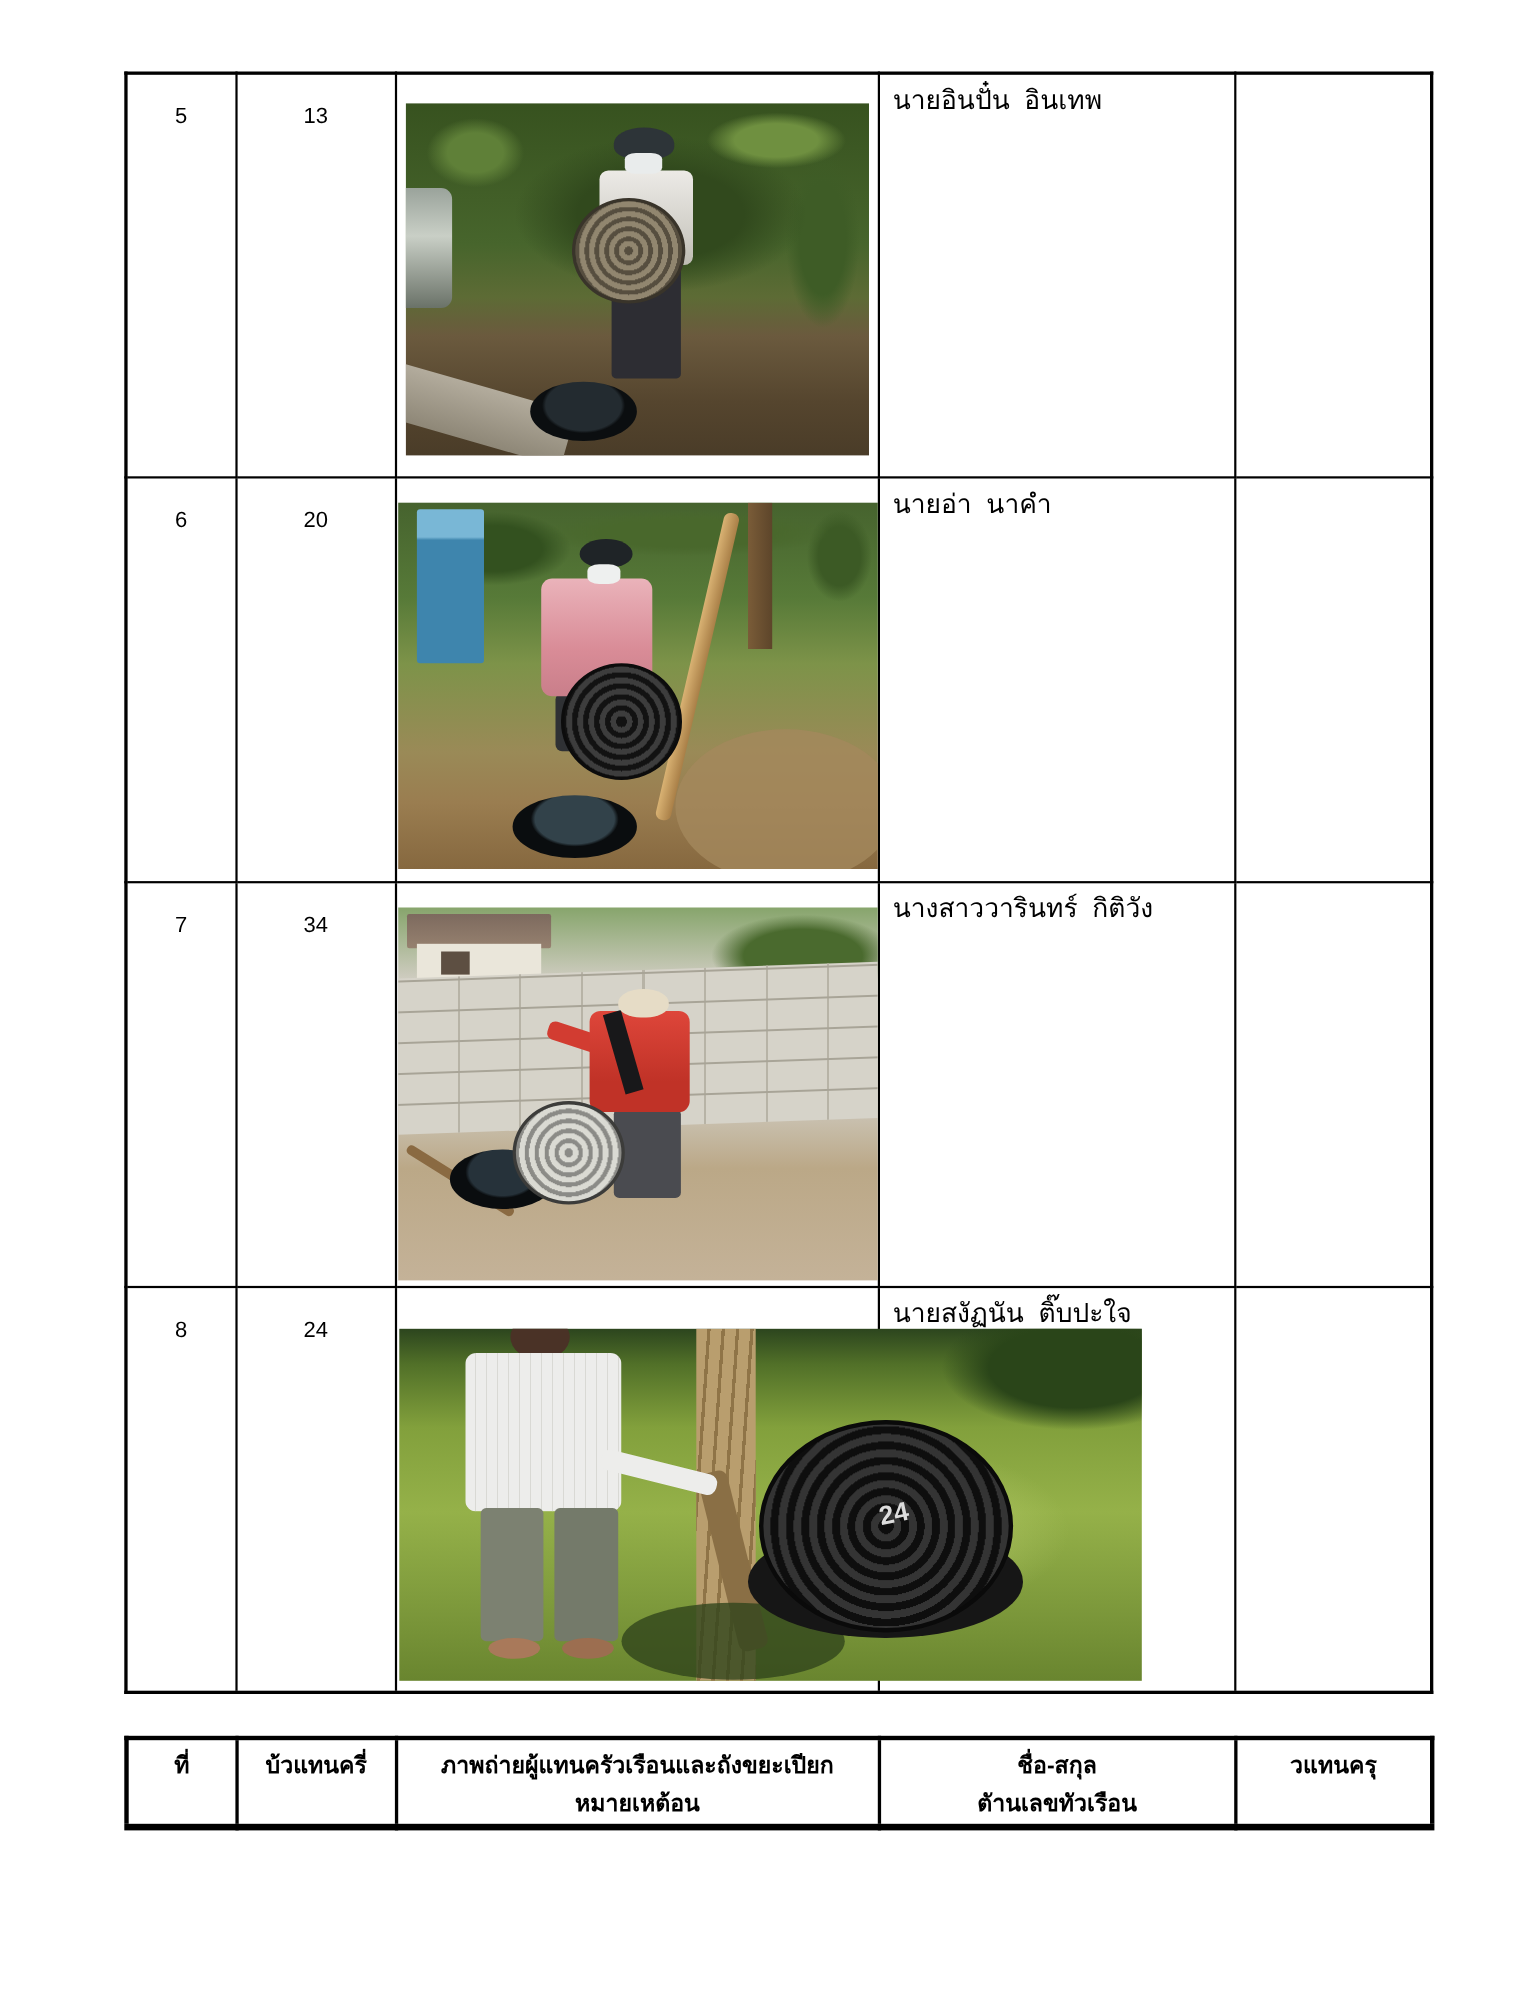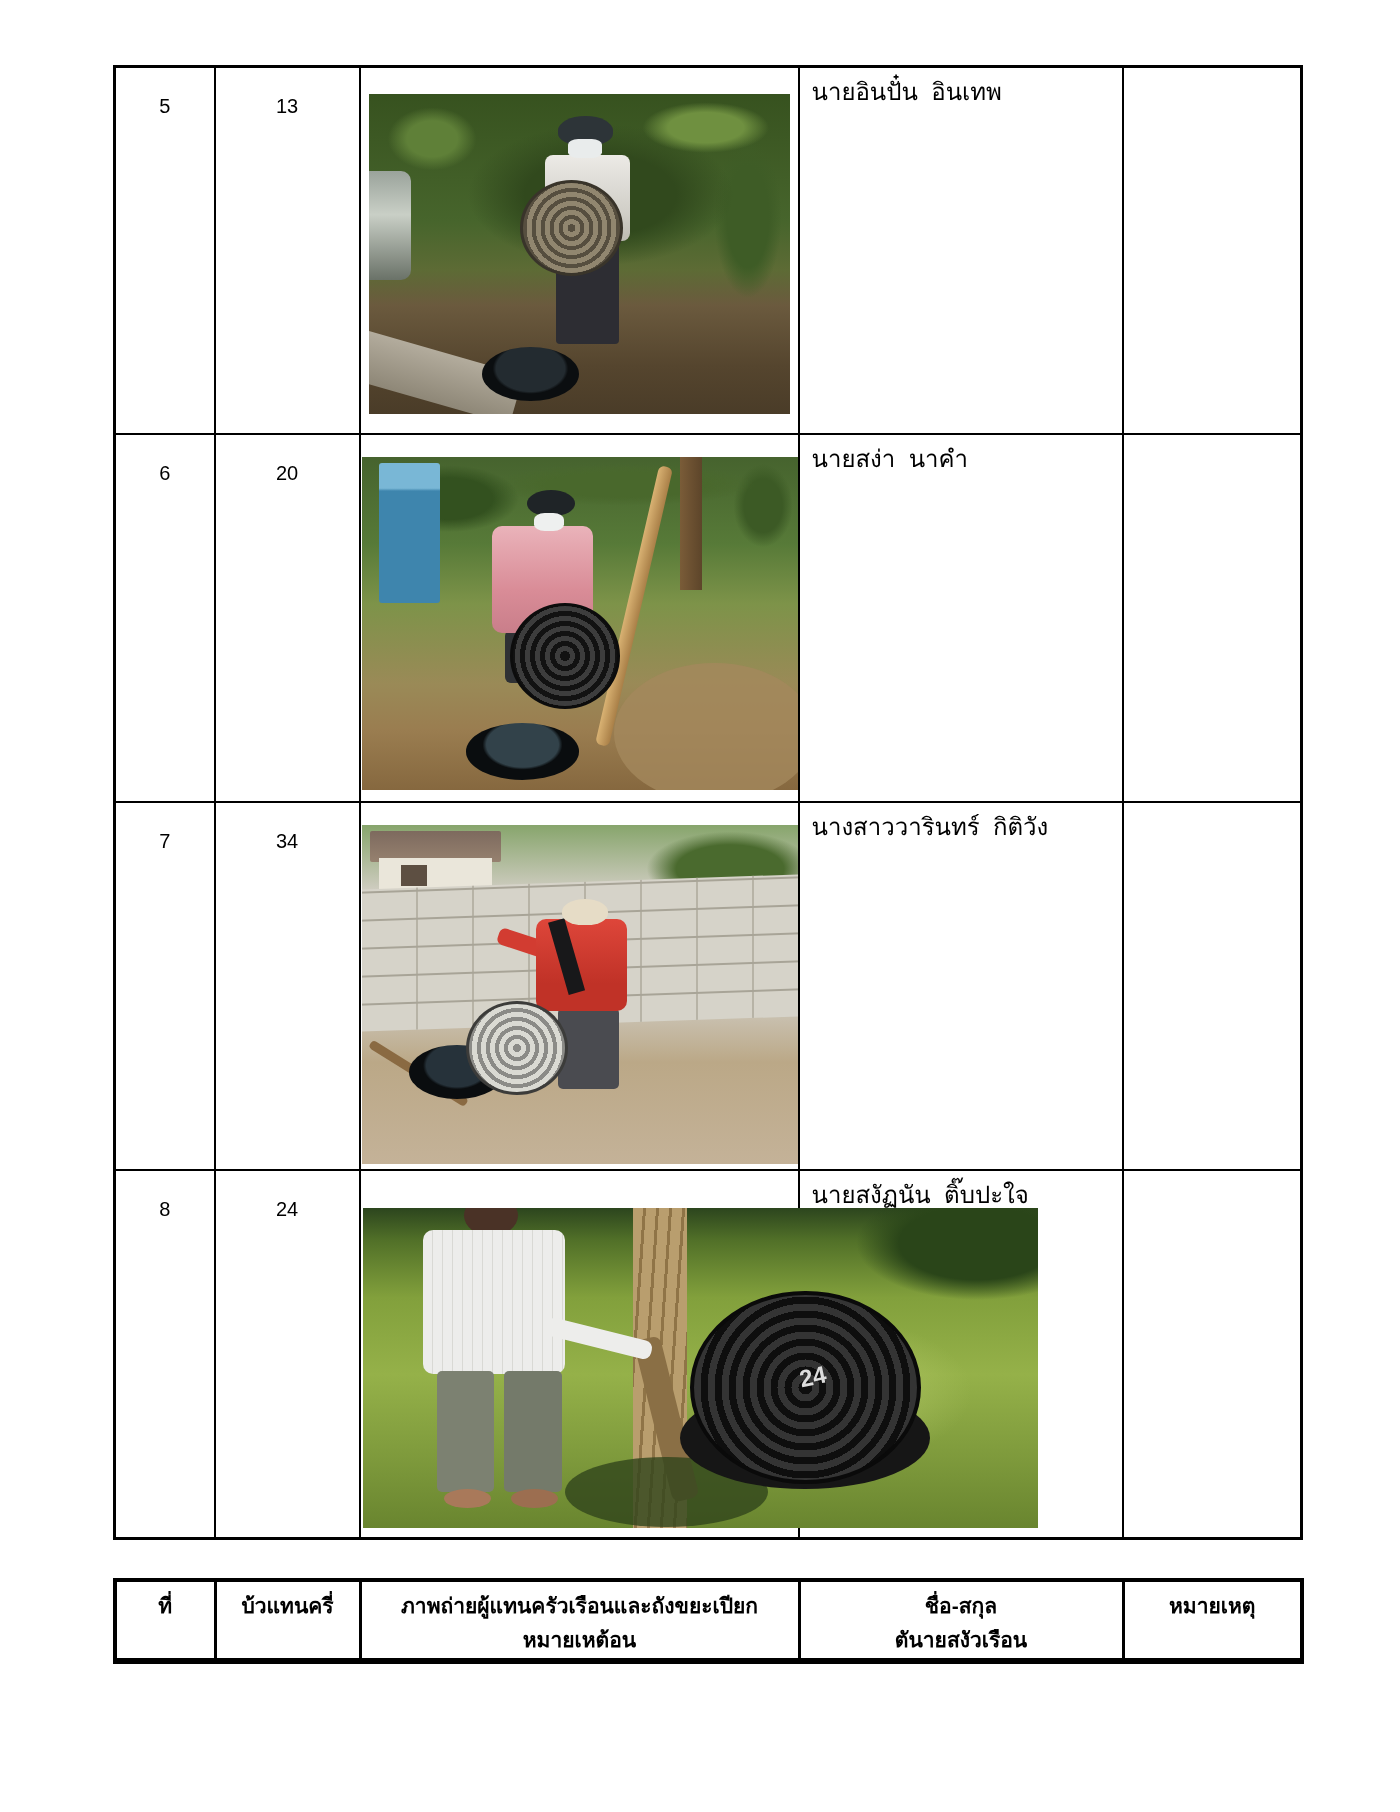--- a/index.html
+++ b/index.html
@@ -188,21 +188,21 @@
           <div class="pole"></div>
           <div class="legs"></div>
           <div class="jacket"></div>
           <div class="hat"></div>
           <div class="mask"></div>
           <div class="lid"></div>
           <div class="bucket"></div>
         </div>
       </td>
       <td>
-            <span class="cell-name">นายสง่า  นาคำ</span>
+            <span class="cell-name">นายอ่า  นาคำ</span>
           </td>
       <td>
             <span class="cell-num"></span>
           </td>
     </tr>
 
     <tr style="height:368px;">
       <td>
             <span class="cell-num">7</span>
           </td>
@@ -283,20 +283,20 @@
     <tbody>
         <tr>
       <td><span>ที่</span></td>
       <td><span>บ้วแทนครี่</span></td>
       <td class="two-line">
         <span>ภาพถ่ายผู้แทนครัวเรือนและถังขยะเปียก</span>
         <span>หมายเหต้อน</span>
       </td>
       <td class="two-line">
         <span>ชื่อ-สกุล</span>
-        <span>ตันายสงัวเรือน</span>
-      </td>
-      <td><span>หมายเหตุ</span></td>
+        <span>ตัานเลขทัวเรือน</span>
+      </td>
+      <td><span>วแทนครุ</span></td>
     </tr>
   </tbody>
     </table>
 
 </div>
 
 </body></html>

